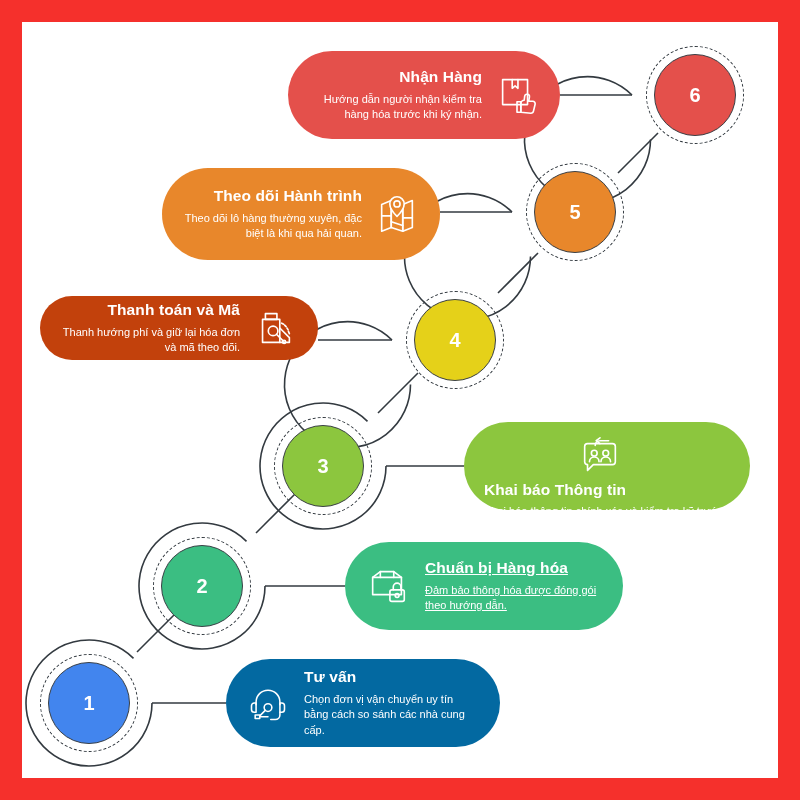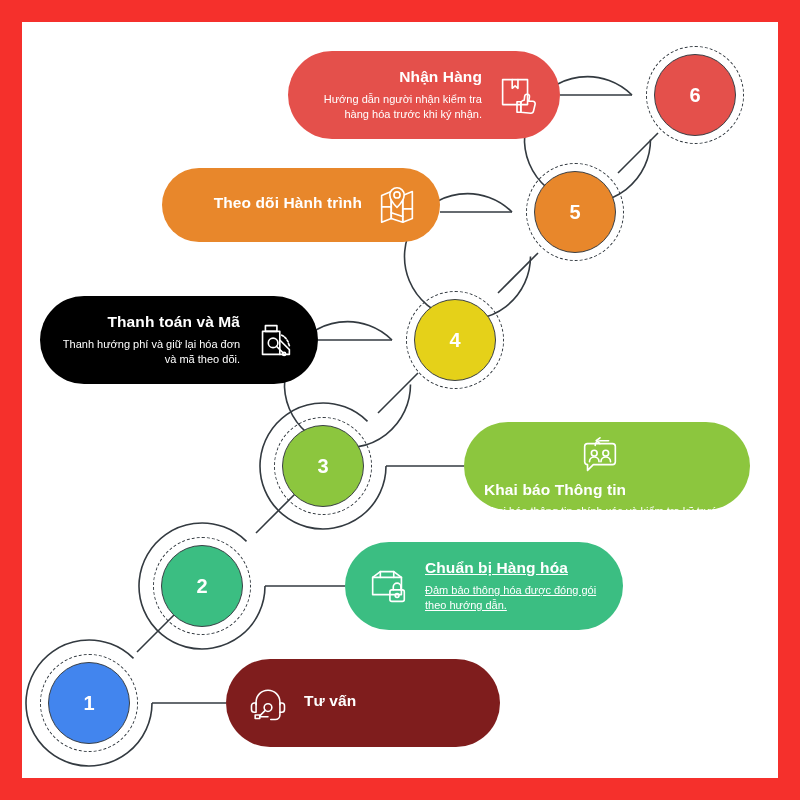--- a/index.html
+++ b/index.html
@@ -153,35 +153,36 @@
     </div>
   </div>
 
   <div class="node" style="left:632px;top:32px;">
     <div class="dashed"></div>
     <div class="core" style="background:#E4504B;">
       <span>6</span>
     </div>
   </div>
 
-  <div class="card left-icon" style="left:226px;top:659px;width:274px;height:88px;background:#7f1d1d;">
+  <div class="card left-icon" style="left:226px;top:659px;width:274px;height:88px;background:#0369a1;">
     <div class="cicon">
       <svg width="44" height="44" viewBox="0 0 48 48" fill="none" stroke="#ffffff" stroke-width="1.7" stroke-linecap="round" stroke-linejoin="round">
         <path d="M11 26 v-3 a13 13 0 0 1 26 0 v3"></path>
         <path d="M11 24 h-2 a3 3 0 0 0 -3 3 v4 a3 3 0 0 0 3 3 h2 z"></path>
         <path d="M37 24 h2 a3 3 0 0 1 3 3 v4 a3 3 0 0 1 -3 3 h-2 z"></path>
         <path d="M37 34 v3 a5 5 0 0 1 -5 5 h-5"></path>
         <circle cx="24" cy="29" r="4.2"></circle>
         <path d="M21 32 l-6 6"></path>
         <rect x="10" y="37" width="5" height="4"></rect>
         <path d="M15 39 h9"></path>
       </svg>
     </div>
     <div class="ctext">
       <div class="ctitle">Tư vấn</div>
+      <div class="cdesc">Chọn đơn vị vận chuyển uy tín bằng cách so sánh các nhà cung cấp.</div>
     </div>
   </div>
 
   <div class="card left-icon" style="left:345px;top:542px;width:278px;height:88px;background:#3BBE82;text-decoration:underline;">
     <div class="cicon">
       <svg width="46" height="46" viewBox="0 0 48 48" fill="none" stroke="#ffffff" stroke-width="1.7" stroke-linecap="round" stroke-linejoin="round">
         <path d="M8 15 l8 -6 h14 l8 6 v18 h-30 z"></path>
         <path d="M8 15 h30"></path>
         <path d="M16 9 v6"></path>
         <path d="M30 9 v6"></path>
@@ -207,44 +208,45 @@
         <circle cx="30" cy="20" r="3"></circle>
         <path d="M25 29 a5 5 0 0 1 10 0"></path>
       </svg>
     </div>
     <div class="ctext">
       <div class="ctitle">Khai báo Thông tin</div>
       <div class="cdesc">Khai báo thông tin chính xác và kiểm tra kỹ trước khi ký.</div>
     </div>
   </div>
 
-  <div class="card right-icon" style="left:40px;top:296px;width:278px;height:88px;background:#000000;">
+  <div class="card right-icon" style="left:40px;top:296px;width:278px;height:64px;background:#c2410c;">
     <div class="ctext">
       <div class="ctitle">Thanh toán và Mã</div>
       <div class="cdesc">Thanh hướng phí và giữ lại hóa đơn và mã theo dõi.</div>
     </div>
     <div class="cicon">
       <svg width="46" height="46" viewBox="0 0 48 48" fill="none" stroke="#ffffff" stroke-width="1.7" stroke-linecap="round" stroke-linejoin="round">
         <path d="M14 9 h12 v6 h-12 z"></path>
         <path d="M11 15 h18 v24 h-18 z"></path>
         <path d="M29 24 l10 10 v5 h-10"></path>
         <circle cx="22" cy="27" r="5"></circle>
         <path d="M25.5 30.5 l7 7"></path>
         <circle cx="33.5" cy="38.5" r="1.6"></circle>
         <path d="M31 19 l2 1"></path>
         <path d="M34 21 l1.6 1.6"></path>
         <path d="M36.5 24 l1.2 2"></path>
         <path d="M38 27.5 l1 2.4"></path>
       </svg>
     </div>
   </div>
 
-  <div class="card right-icon" style="left:162px;top:168px;width:278px;height:74px;background:#E8872B;">
+  <div class="card right-icon" style="left:162px;top:168px;width:278px;height:92px;background:#E8872B;">
     <div class="ctext">
       <div class="ctitle">Theo dõi Hành trình</div>
+      <div class="cdesc">Theo dõi lô hàng thường xuyên, đặc biệt là khi qua hải quan.</div>
     </div>
     <div class="cicon">
       <svg width="46" height="46" viewBox="0 0 48 48" fill="none" stroke="#ffffff" stroke-width="1.7" stroke-linecap="round" stroke-linejoin="round">
         <path d="M8 14 l10 -4 v28 l-10 4 z"></path>
         <path d="M18 10 v28"></path>
         <path d="M18 10 l12 4 v28 l-12 -4"></path>
         <path d="M30 14 l10 -4 v28 l-10 4"></path>
         <path d="M30 14 v28"></path>
         <path d="M8 26 h10"></path>
         <path d="M30 28 h10"></path>

